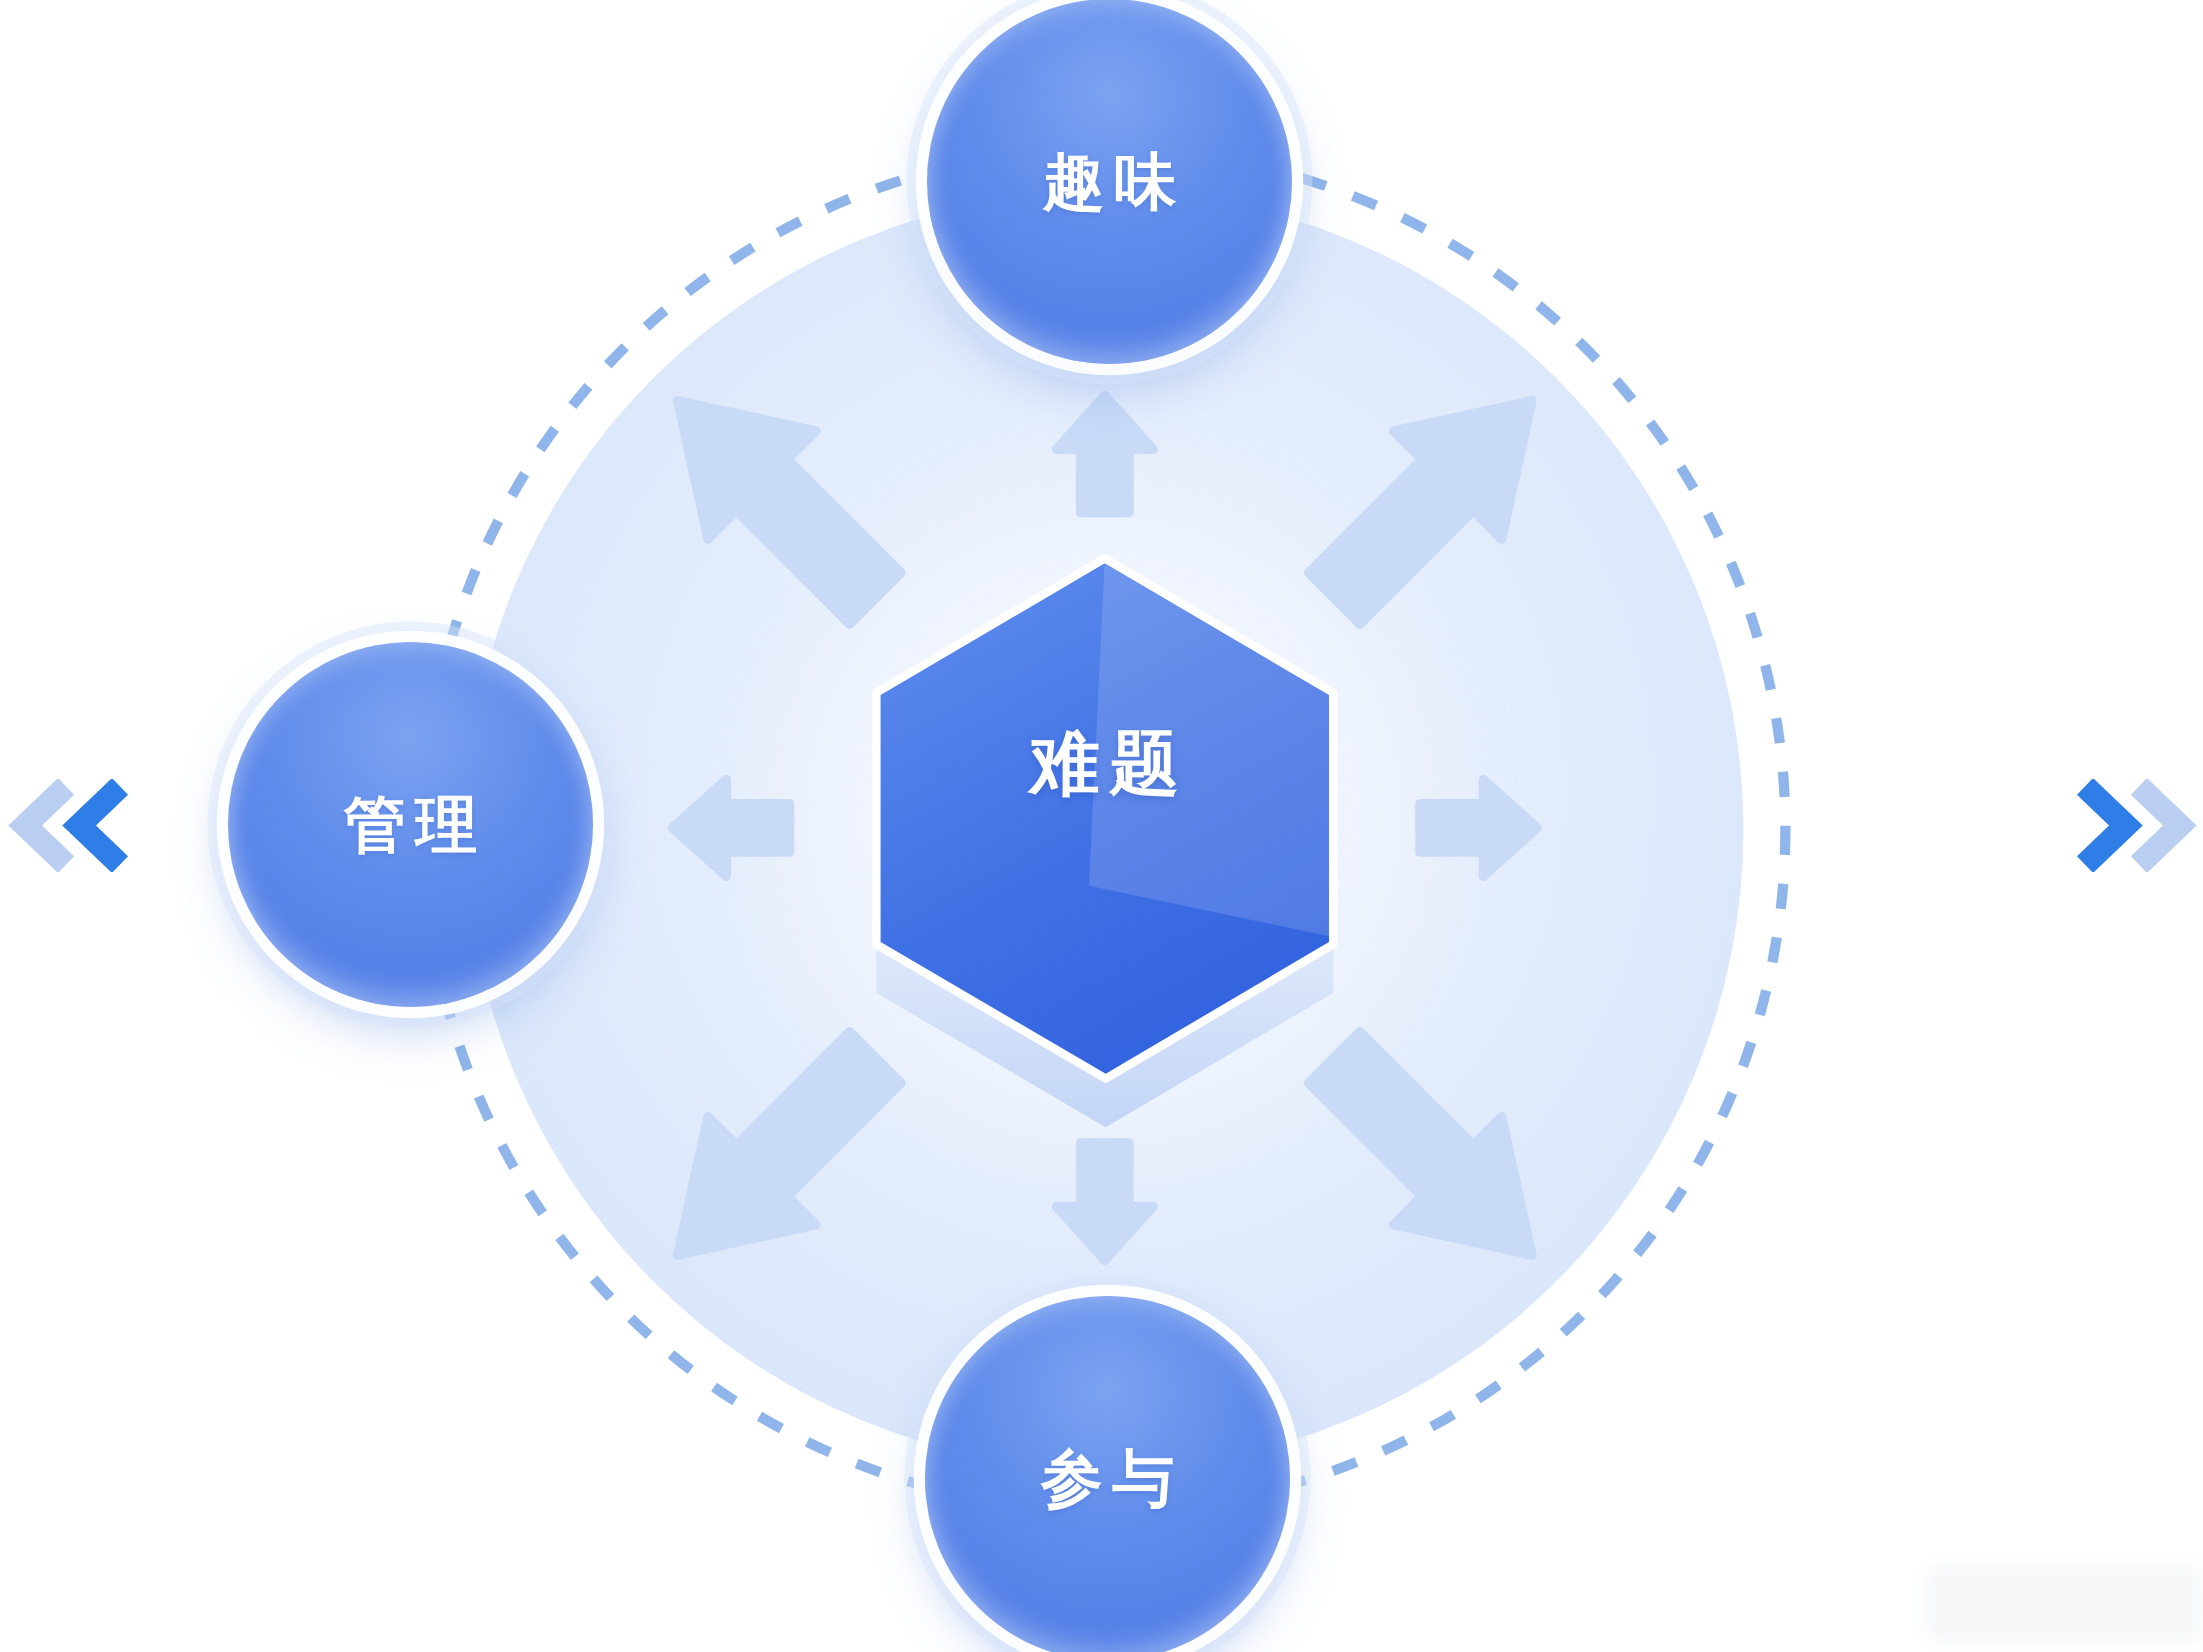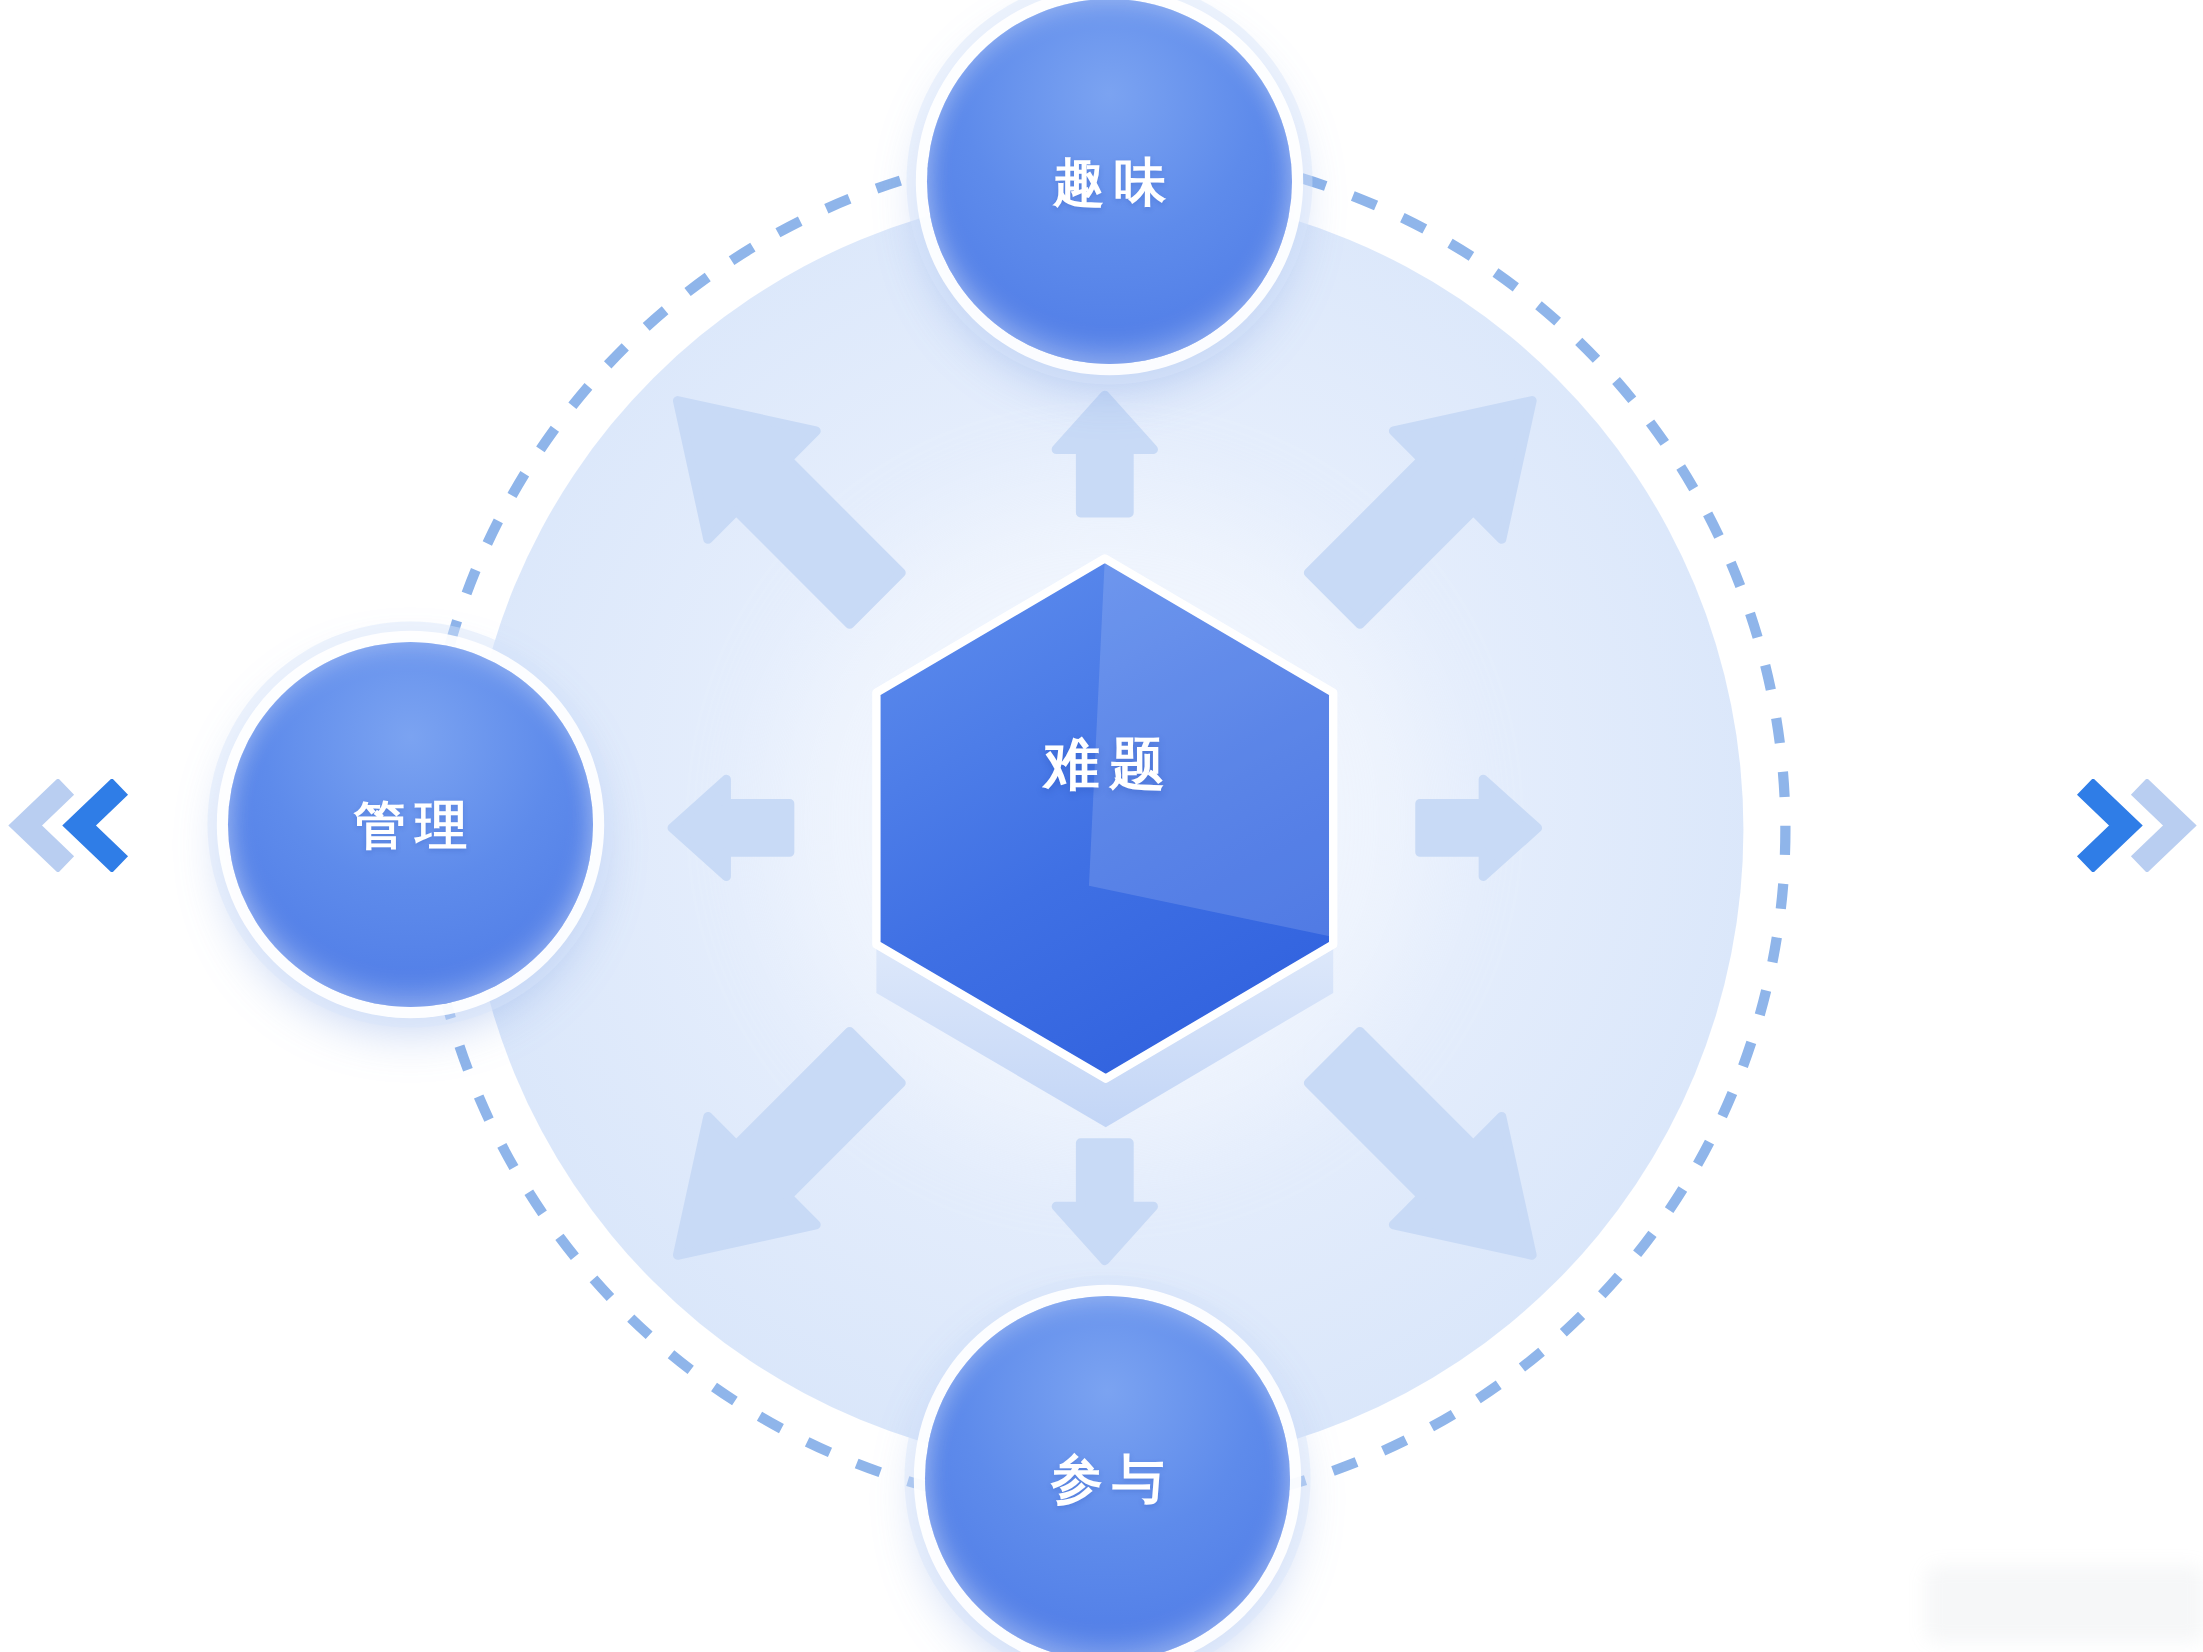--- a/index.html
+++ b/index.html
@@ -17,34 +17,34 @@
     background:radial-gradient(circle at 50% 26%, #7ba3f1 0%, #5e8beb 45%, #4a77e5 100%);
     box-shadow:
       0 0 0 11.2px rgba(255,255,255,.92),
       0 0 0 20.5px rgba(214,228,250,.45),
       0 20.5px 51px rgba(96,138,222,.40),
       inset 0 -13px 26px rgba(255,255,255,.30),
       inset 0 9.3px 22.4px rgba(255,255,255,.22);
     display:flex;align-items:center;justify-content:center;
   }
   .node-label{
-    color:#fff;font-size:52px;font-weight:700;
+    color:#fff;font-size:62px;font-weight:700;
     letter-spacing:9.3px;text-indent:9.3px;line-height:1;
     text-shadow:0 1.9px 5.6px rgba(40,80,180,.25);
     white-space:nowrap;
   }
   #node-top{left:927px;top:-0.9px;}
   #node-right{left:1608px;top:645px;}
   #node-bottom{left:925px;top:1296px;}
   #node-left{left:228px;top:642px;}
   .hex-label{
     position:absolute;z-index:3;
     left:825px;top:701px;width:559px;
     text-align:center;color:#fff;
-    font-size:56px;font-weight:700;line-height:125px;
+    font-size:70px;font-weight:700;line-height:125px;
     letter-spacing:9.3px;text-indent:9.3px;
     text-shadow:0 2.8px 7.5px rgba(30,70,170,.28);
     pointer-events:none;
   }
   .hex-label div{white-space:nowrap;}
   .nav-btn{
     position:absolute;z-index:4;width:131px;height:93px;
     cursor:pointer;
   }
   #nav-prev{left:7.5px;top:779px;}

